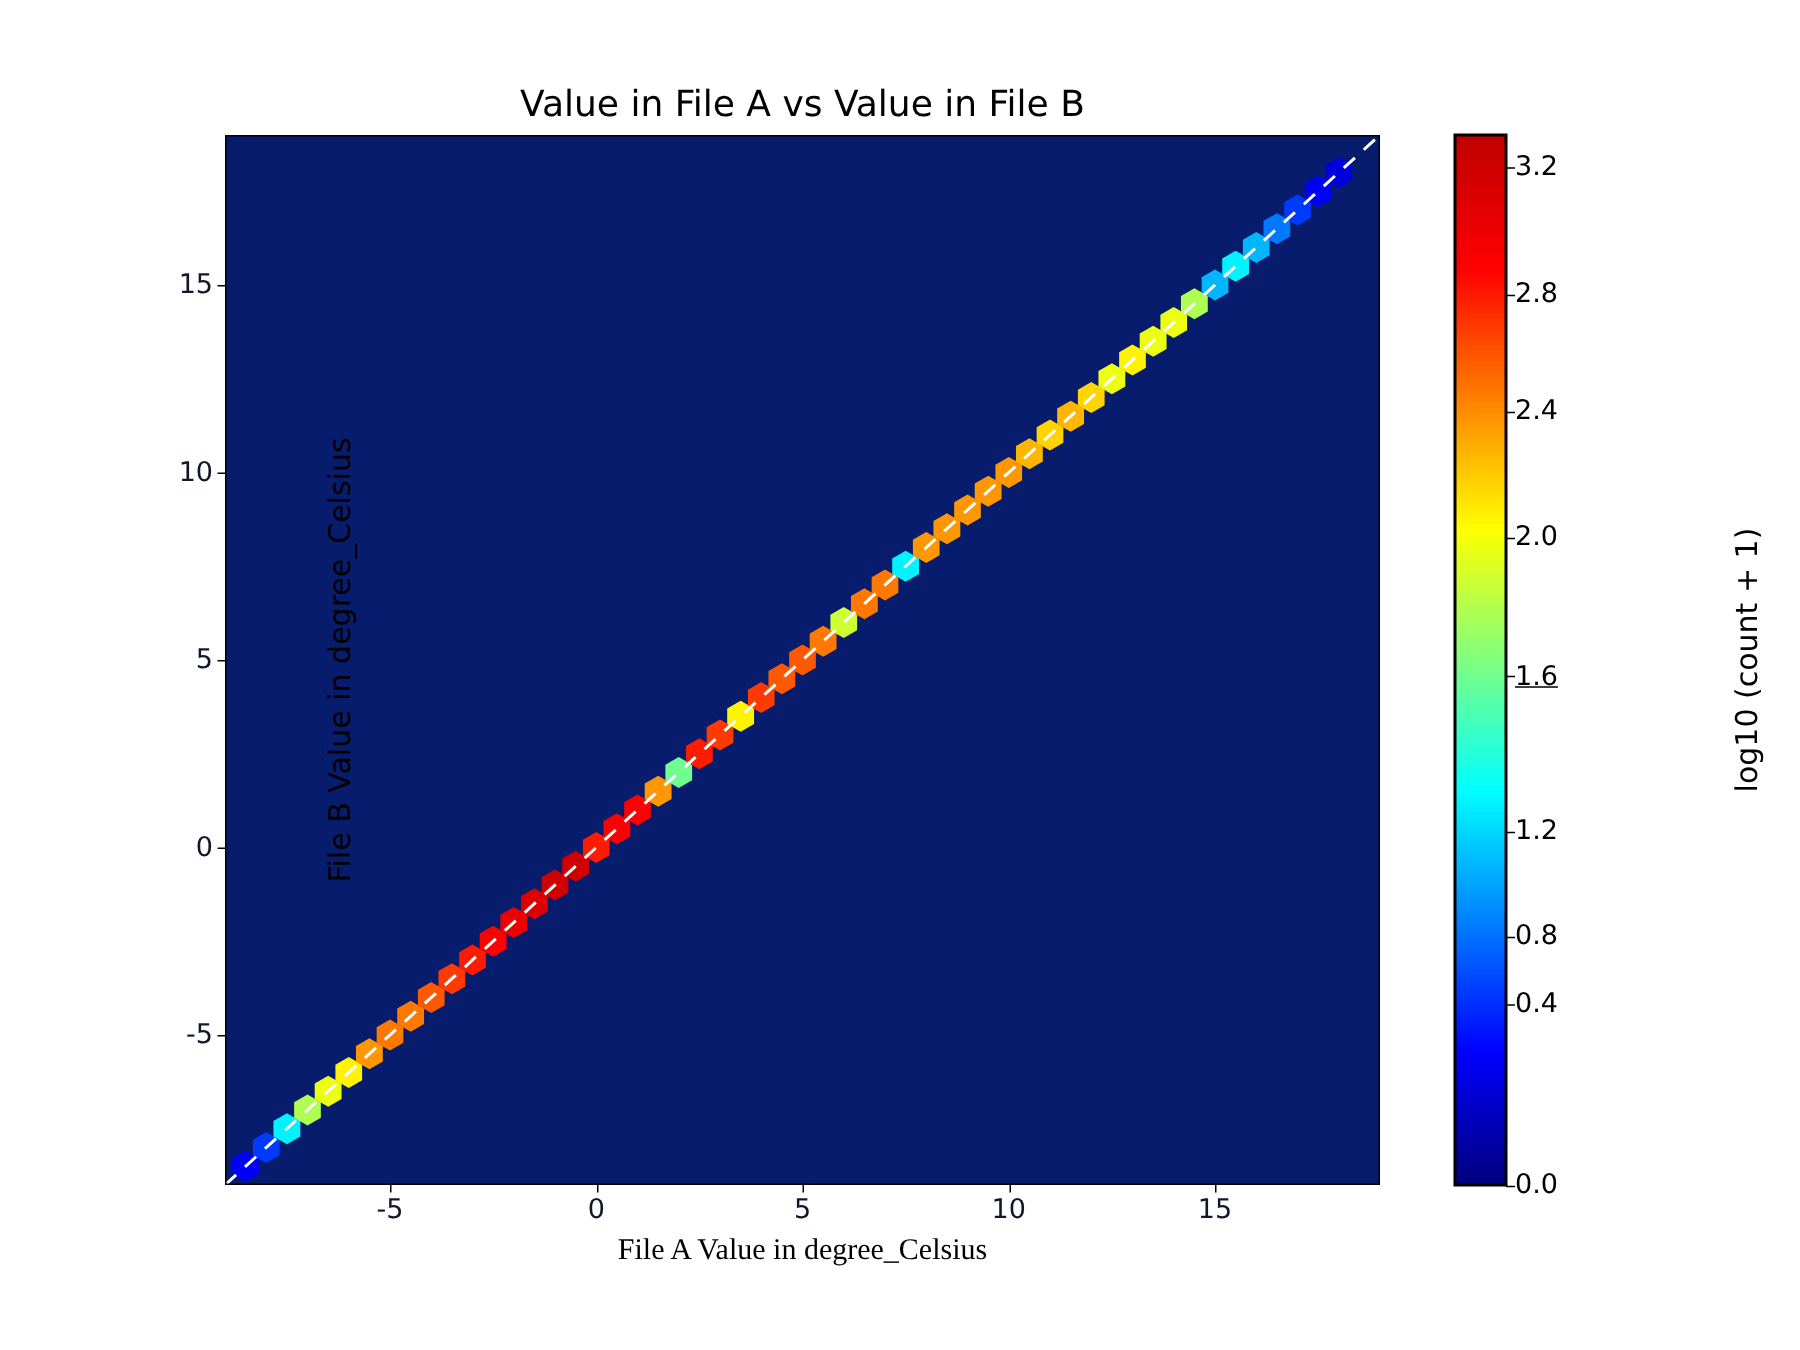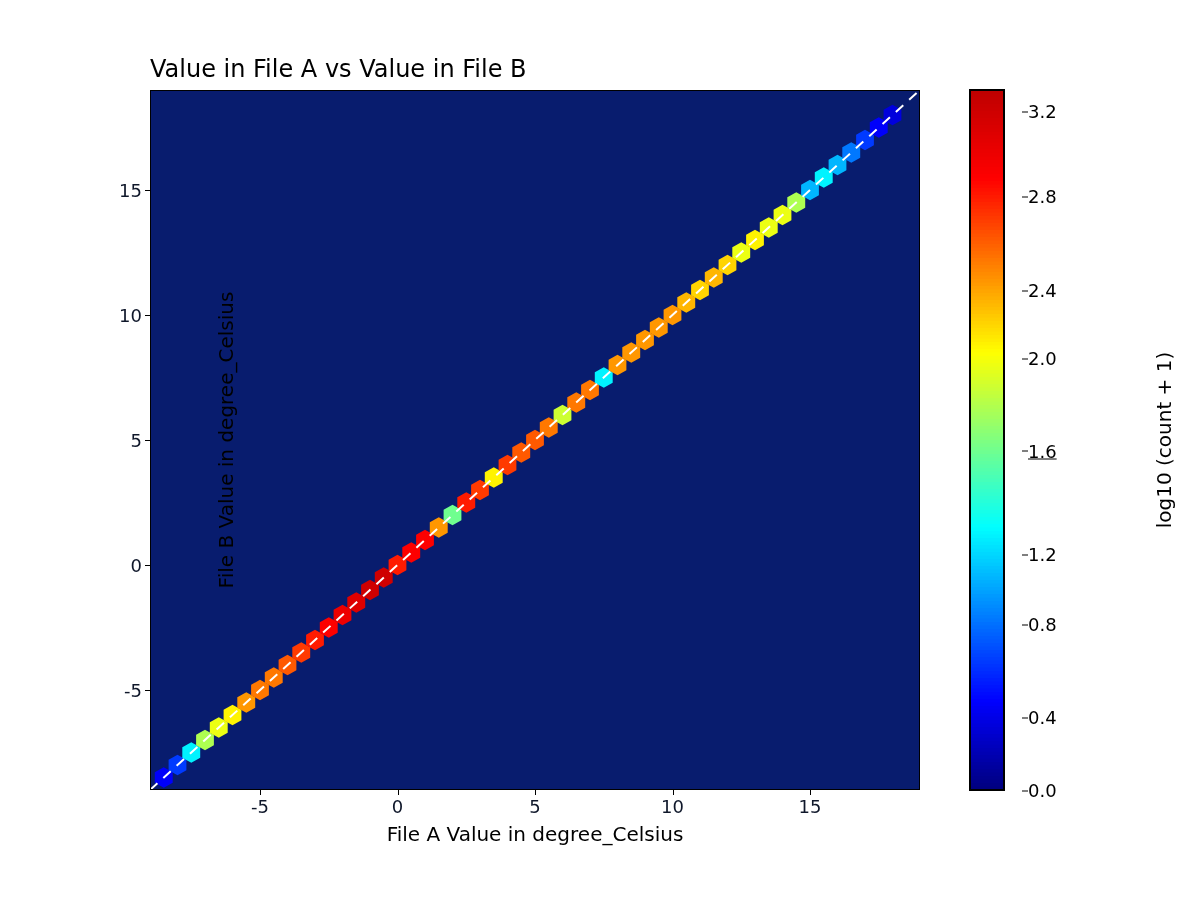--- a/index.html
+++ b/index.html
@@ -16,20 +16,21 @@
     left: 0;
     top: 0;
     width: 1200px;
     height: 900px;
   }
   .title {
     position: absolute;
     top: 55px;
     left: 150px;
     width: 770px;
+    text-align: center;
     font-size: 24px;
     color: #000;
   }
   .plot-area {
     position: absolute;
     left: 150px;
     top: 90px;
     width: 770px;
     height: 700px;
     background: #081c6e; 
@@ -40,20 +41,21 @@
   .axis-label {
     font-size: 20px;
     color: #000;
     position: absolute;
   }
   .xlabel {
     left: 150px;
     width: 770px;
     top: 822px;
     text-align: center;
+    font-family: Liberation Serif, serif;
   }
   .ylabel-wrap {
     position: absolute;
     left: 78px;
     top: 440px;
     transform: translateY(-50%) rotate(-90deg);
     font-size: 20px;
     white-space: nowrap;
   }
   .tick {
@@ -79,21 +81,20 @@
     top: 440px;
     transform: translateY(-50%) rotate(-90deg);
     font-size: 20px;
     white-space: nowrap;
   }
   .ctick {
     position: absolute;
     left: 1010px;
     font-size: 18px;
     transform: translateY(-50%);
-    margin-left: 18px;
   }
   .ctick .mark {
     position:absolute;
     left:-6px; top:50%; width:6px; height:1px; background:#000;
   }
   .tickmark-x { position:absolute; width:1px; height:5px; background:#000; top:790px;}
   .tickmark-y { position:absolute; height:1px; width:5px; background:#000; left:145px;}
 </style>
 </head>
 <body>
@@ -392,24 +393,24 @@
         <rect x="0" y="682.50" width="34" height="4.50" fill="rgb(0,0,148)"></rect>
         <rect x="0" y="686.00" width="34" height="4.50" fill="rgb(0,0,143)"></rect>
         <rect x="0" y="689.50" width="34" height="4.50" fill="rgb(0,0,138)"></rect>
         <rect x="0" y="693.00" width="34" height="4.50" fill="rgb(0,0,133)"></rect>
         <rect x="0" y="696.50" width="34" height="4.50" fill="rgb(0,0,128)"></rect>
         <rect x="0.5" y="0.5" width="33" height="699" fill="none" stroke="#000"></rect>
       </svg>
   </div>
   <div id="cticks-holder">
       <div class="ctick" style="top: 790px; text-align: center;">0.0<span class="mark"></span></div>
-      <div class="ctick" style="top: 717px;">0.4<span class="mark"></span></div>
+      <div class="ctick" style="top: 669px;">0.4<span class="mark"></span></div>
       <div class="ctick" style="top: 624px;">0.8<span class="mark"></span></div>
       <div class="ctick" style="top: 554px;">1.2<span class="mark"></span></div>
       <div class="ctick" style="top: 450.606px; text-decoration: underline;">1.6<span class="mark"></span></div>
       <div class="ctick" style="top: 358px;">2.0<span class="mark"></span></div>
-      <div class="ctick" style="top: 290px;">2.4<span class="mark"></span></div>
+      <div class="ctick" style="top: 274px;">2.4<span class="mark"></span></div>
       <div class="ctick" style="top: 196.061px;">2.8<span class="mark"></span></div>
       <div class="ctick" style="top: 111.212px;">3.2<span class="mark"></span></div>
     </div>
   <div class="cbar-label-wrap">log10 (count + 1)</div>
 
 </div>
 
 </body></html>

